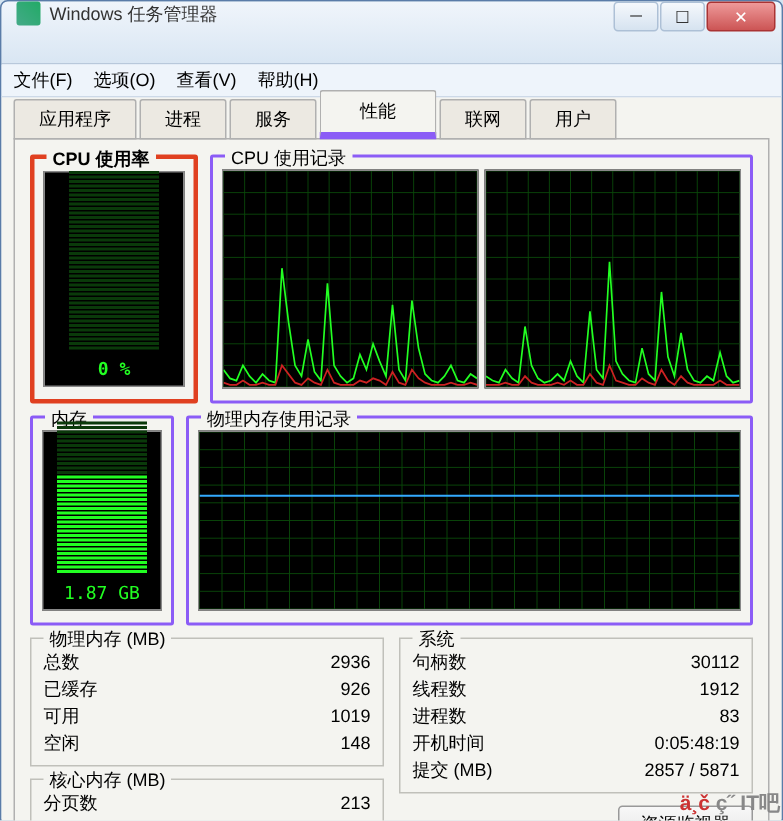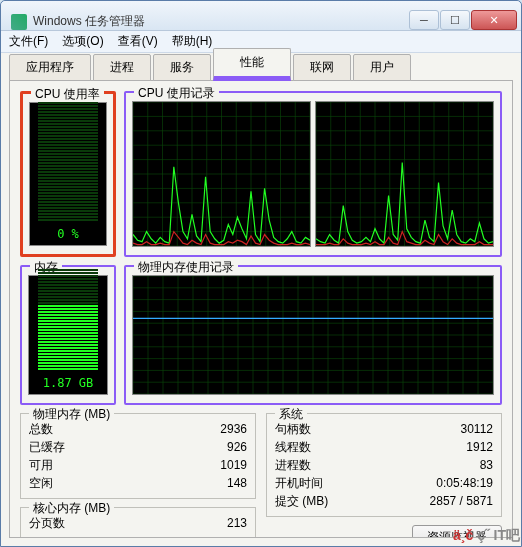--- a/index.html
+++ b/index.html
@@ -1,39 +1,39 @@
 <!DOCTYPE html>
 <html><head>
 <meta charset="utf-8">
 <style>
 * { box-sizing: border-box; margin: 0; padding: 0; }
 body { font-family: "Microsoft YaHei", "SimSun", Tahoma, sans-serif; font-size: 12px; background: #d4e4f0; width: 522px; height: 547px; overflow: hidden; }
 .window { width: 522px; height: 547px; border: 1px solid #5a7ca8; background: linear-gradient(to bottom, #e8f0fa 0%, #d4e4f0 100%); border-radius: 5px 5px 0 0; }
-.titlebar { height: 30px; background: linear-gradient(to bottom, #f0f5fb, #d9e6f3); display: flex; align-items: flex-end; padding: 0 4px; border-radius: 5px 5px 0 0; border-bottom: 1px solid #b8c8db; }
+.titlebar { height: 42px; background: linear-gradient(to bottom, #f0f5fb, #d9e6f3); display: flex; align-items: flex-start; padding: 0 4px; border-radius: 5px 5px 0 0; border-bottom: 1px solid #b8c8db; }
 .titlebar-icon { width: 16px; height: 16px; margin: 0 6px; display: inline-block; background: linear-gradient(45deg, #4a8, #2a6); border-radius: 2px; }
 .titlebar-text { flex: 1; font-size: 12px; color: #333; }
 .winbtns { display: flex; gap: 1px; }
 .winbtn { width: 30px; height: 20px; border-radius: 3px; display: flex; align-items: center; justify-content: center; font-size: 11px; color: #333; cursor: pointer; }
 .winbtn.min, .winbtn.max { background: linear-gradient(#f5f8fc, #d6e3f0); border: 1px solid #adc0d6; }
 .winbtn.close { width: 46px; background: linear-gradient(#e99, #c55); border: 1px solid #a33; color: #fff; }
 
 .menubar { height: 22px; background: #eef4fb; display: flex; align-items: center; padding: 0 8px; border-bottom: 1px solid #cdd9e8; font-size: 12px; }
 .menubar span { margin-right: 14px; cursor: pointer; }
 
 .client { background: #f4f4f0; height: calc(100% - 52px); padding: 4px 8px 8px 8px; display: flex; flex-direction: column; }
 .tabs { display: flex; align-items: flex-end; height: 24px; margin-bottom: -1px; position: relative; z-index: 2; }
 .tab { padding: 4px 16px 4px 16px; border: 1px solid #b0b0b0; background: #ece9e2; border-radius: 2px 2px 0 0; margin-right: 2px; font-size: 12px; cursor: pointer; border-bottom: 1px solid #b0b0b0; }
 .tab.active { background: #f4f4f0; padding: 5px 26px 5px 26px; border-bottom: 5px solid #8b5cf6; }
 .tabpanel { border: 1px solid #b0b0b0; background: #f4f4f0; flex: 1; padding: 10px; position: relative; overflow: hidden; }
 
 .group { border: 2px solid #8b5cf6; border-radius: 2px; padding: 8px 6px 6px 6px; background: #f4f4f0; position: relative; }
 .group-title { position: absolute; top: -8px; left: 8px; background: #f4f4f0; padding: 0 4px; font-size: 12px; }
 
 .row1 { display: flex; gap: 8px; margin-bottom: 8px; height: 166px; }
-.cpu-usage { width: 96px; border: 3px solid #e04020 !important; }
+.cpu-usage { width: 112px; border: 3px solid #e04020 !important; font-weight: bold; }
 .cpu-history { flex: 1; }
 .row2 { display: flex; gap: 8px; margin-bottom: 8px; height: 140px; }
 .mem-usage { width: 96px; }
 .mem-history { flex: 1; }
 
 .gauge { background: #000; width: 100%; height: calc(100% - 2px); position: relative; border: 1px solid #888; display: flex; flex-direction: column; align-items: center; justify-content: flex-end; padding: 4px; }
 .gauge-bars { width: 60px; flex: 1; display: flex; flex-direction: column; justify-content: flex-end; gap: 1px; padding: 4px 0; }
 .bar { height: 2px; background: #0a3a0a; }
 .bar.on { background: #2f2; }
 .gauge-label { color: #2f2; font-family: monospace; font-size: 12px; text-align: center; padding-top: 2px; }

